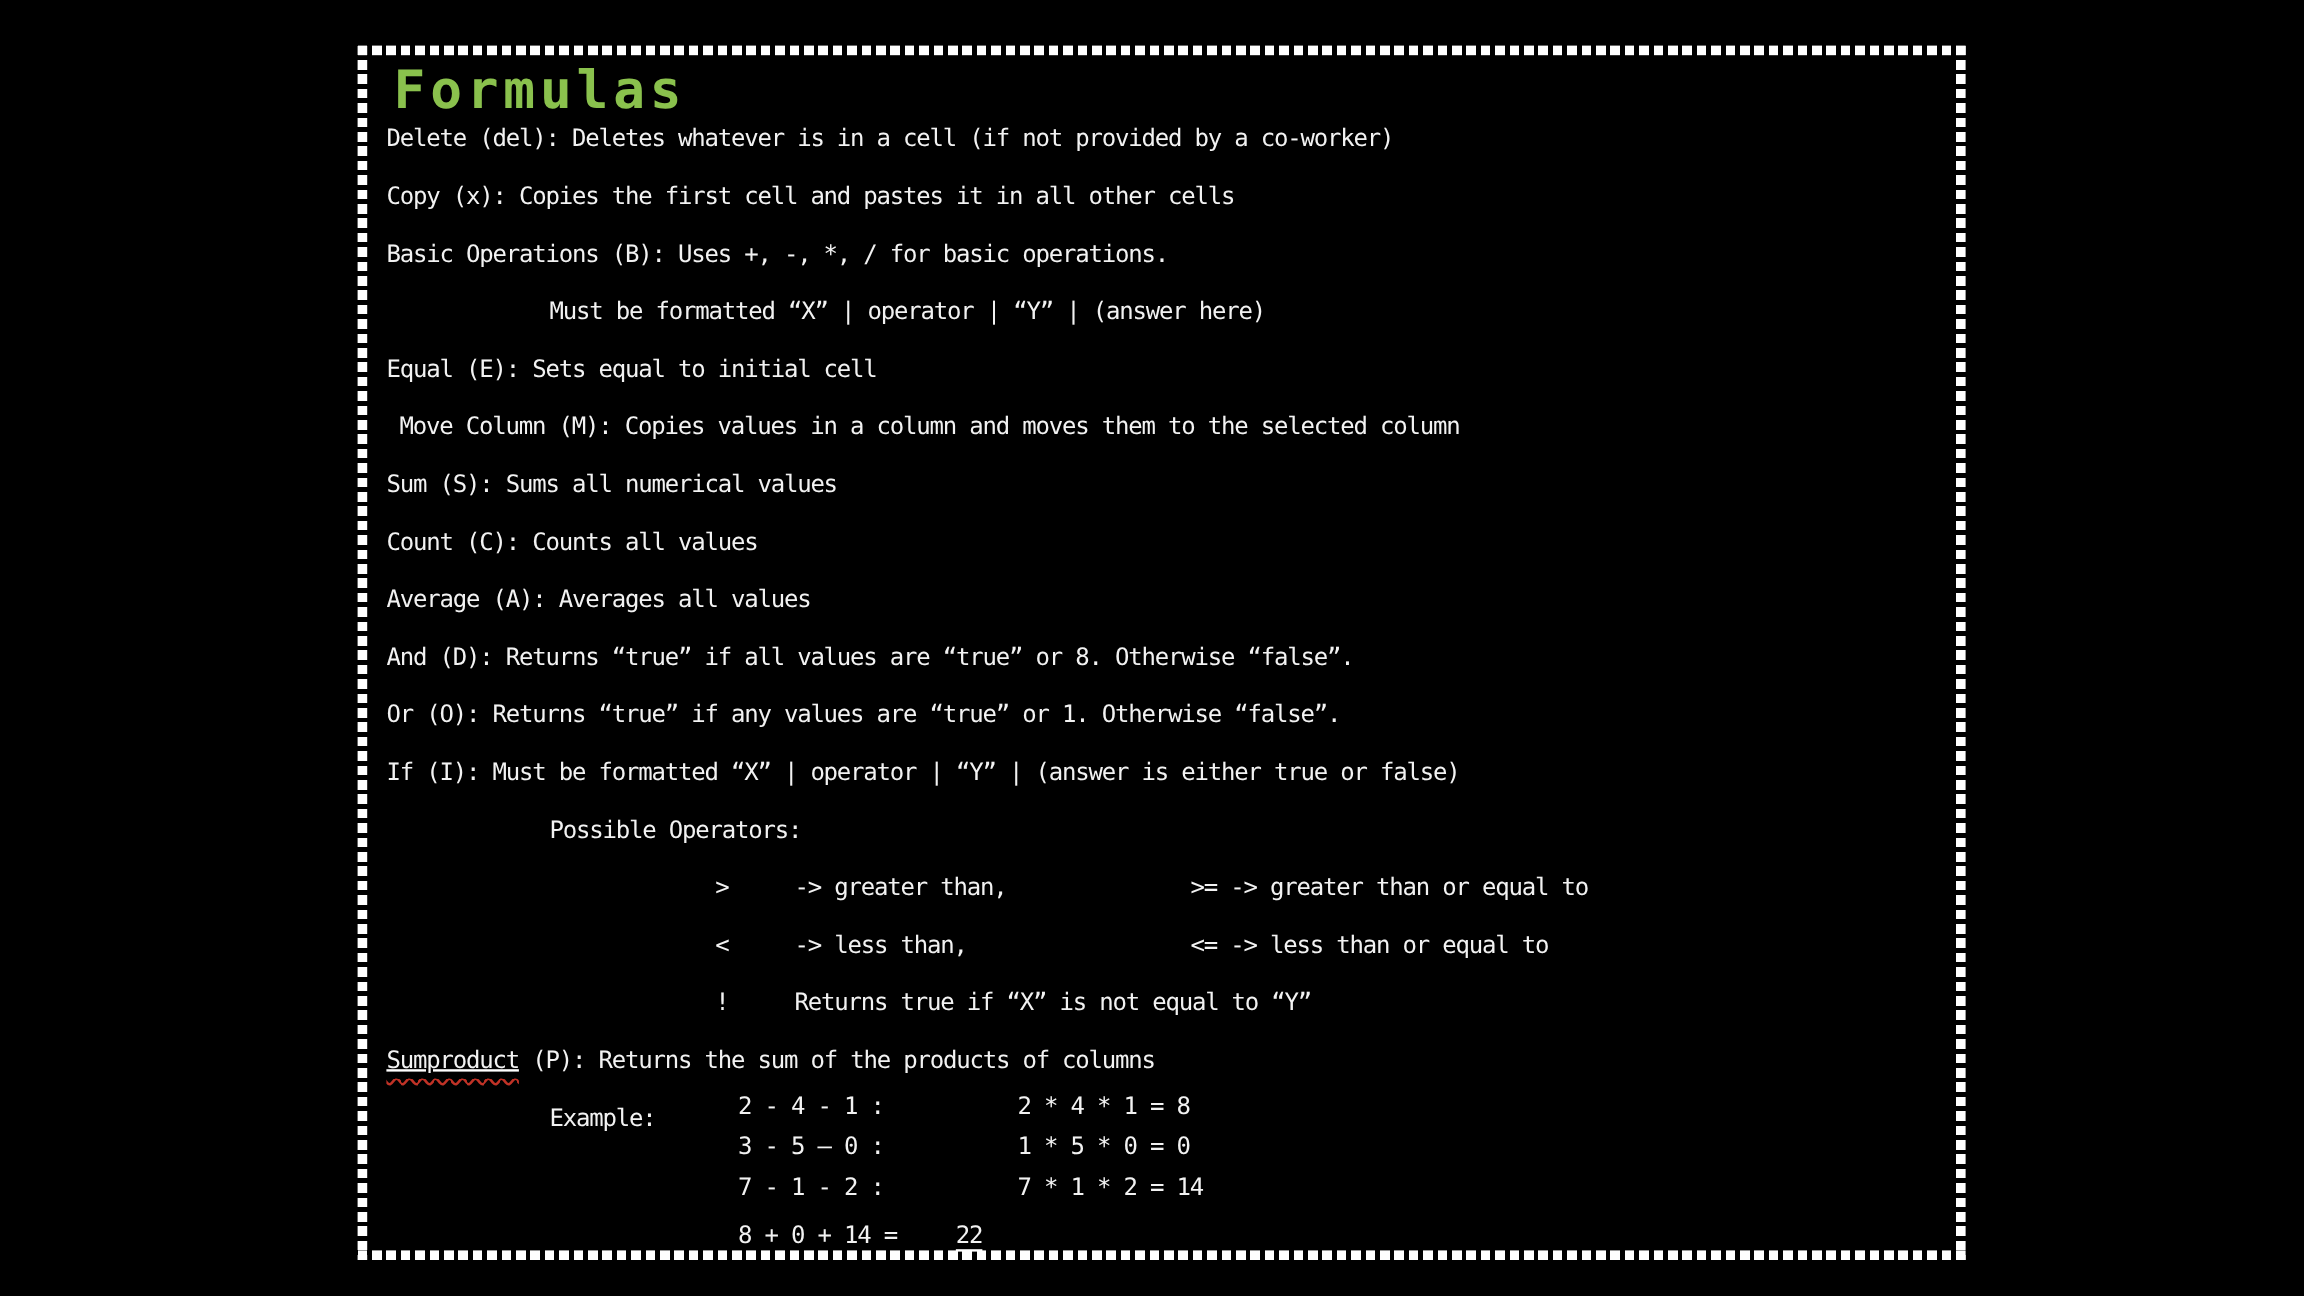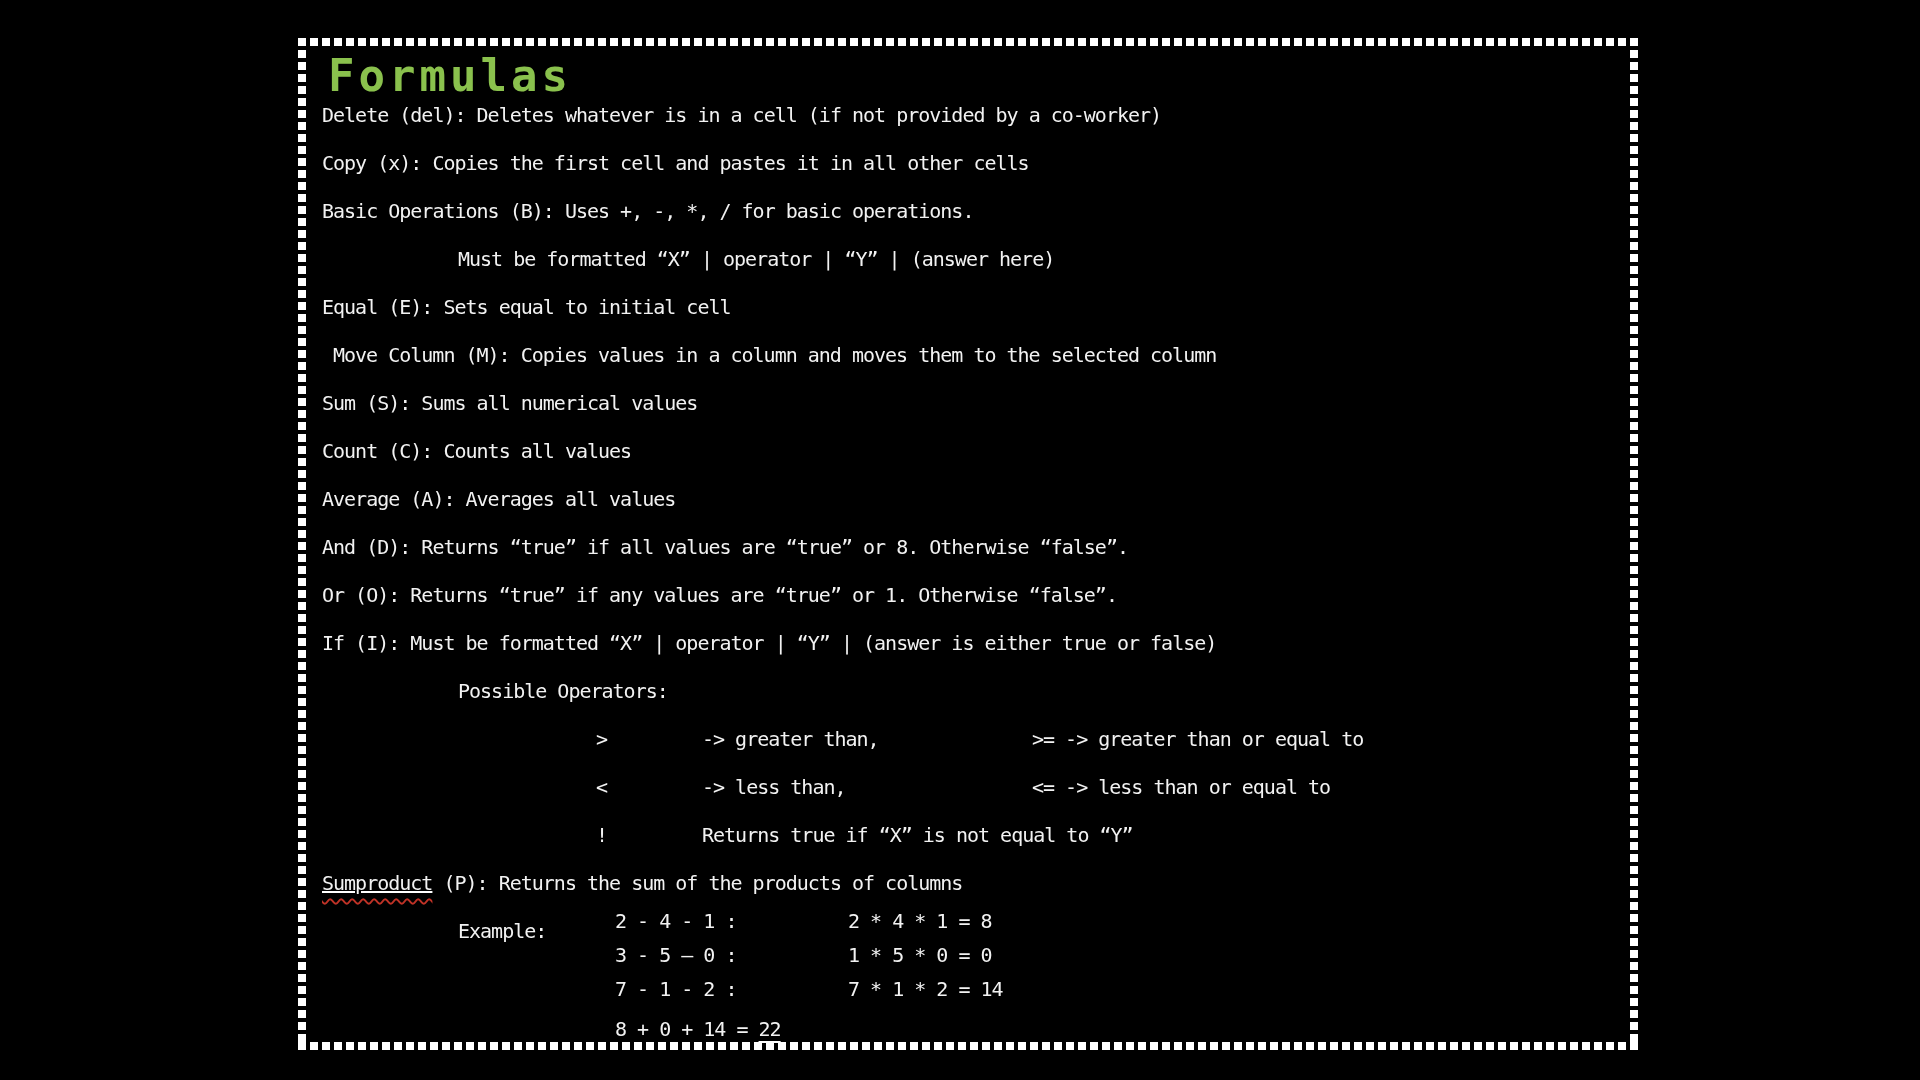--- a/index.html
+++ b/index.html
@@ -24,25 +24,25 @@
   .b-right{right:0;}
   #title{
     position:absolute;left:328px;top:52px;line-height:48px;
     font-size:44px;font-weight:bold;letter-spacing:4px;color:#8ac14d;
   }
   .line{
     position:absolute;font-size:20px;line-height:30px;letter-spacing:-1px;
     white-space:pre;
   }
   .op-sym{display:inline-block;width:66px;}
-  .op-desc{display:inline-block;width:330px;margin-left:40px;}
+  .op-desc{display:inline-block;width:330px;}
   .ex-left{display:inline-block;width:233px;}
   .sp-word{text-decoration:underline;text-decoration-color:#ffffff;}
   .sp-inner{text-decoration:underline wavy #c03226;text-underline-offset:8px;}
-  .u-val{text-decoration:underline;text-decoration-color:#ffffff;text-underline-offset:5px;}
+  .u-val{text-decoration:underline;text-decoration-color:#ffffff;text-underline-offset:5px;margin-left:38px;}
 </style>
 </head>
 <body>
 
 <div id="stage">
   <div id="panel">
     <div class="b-top"></div>
     <div class="b-bottom"></div>
     <div class="b-left"></div>
     <div class="b-right"></div>

